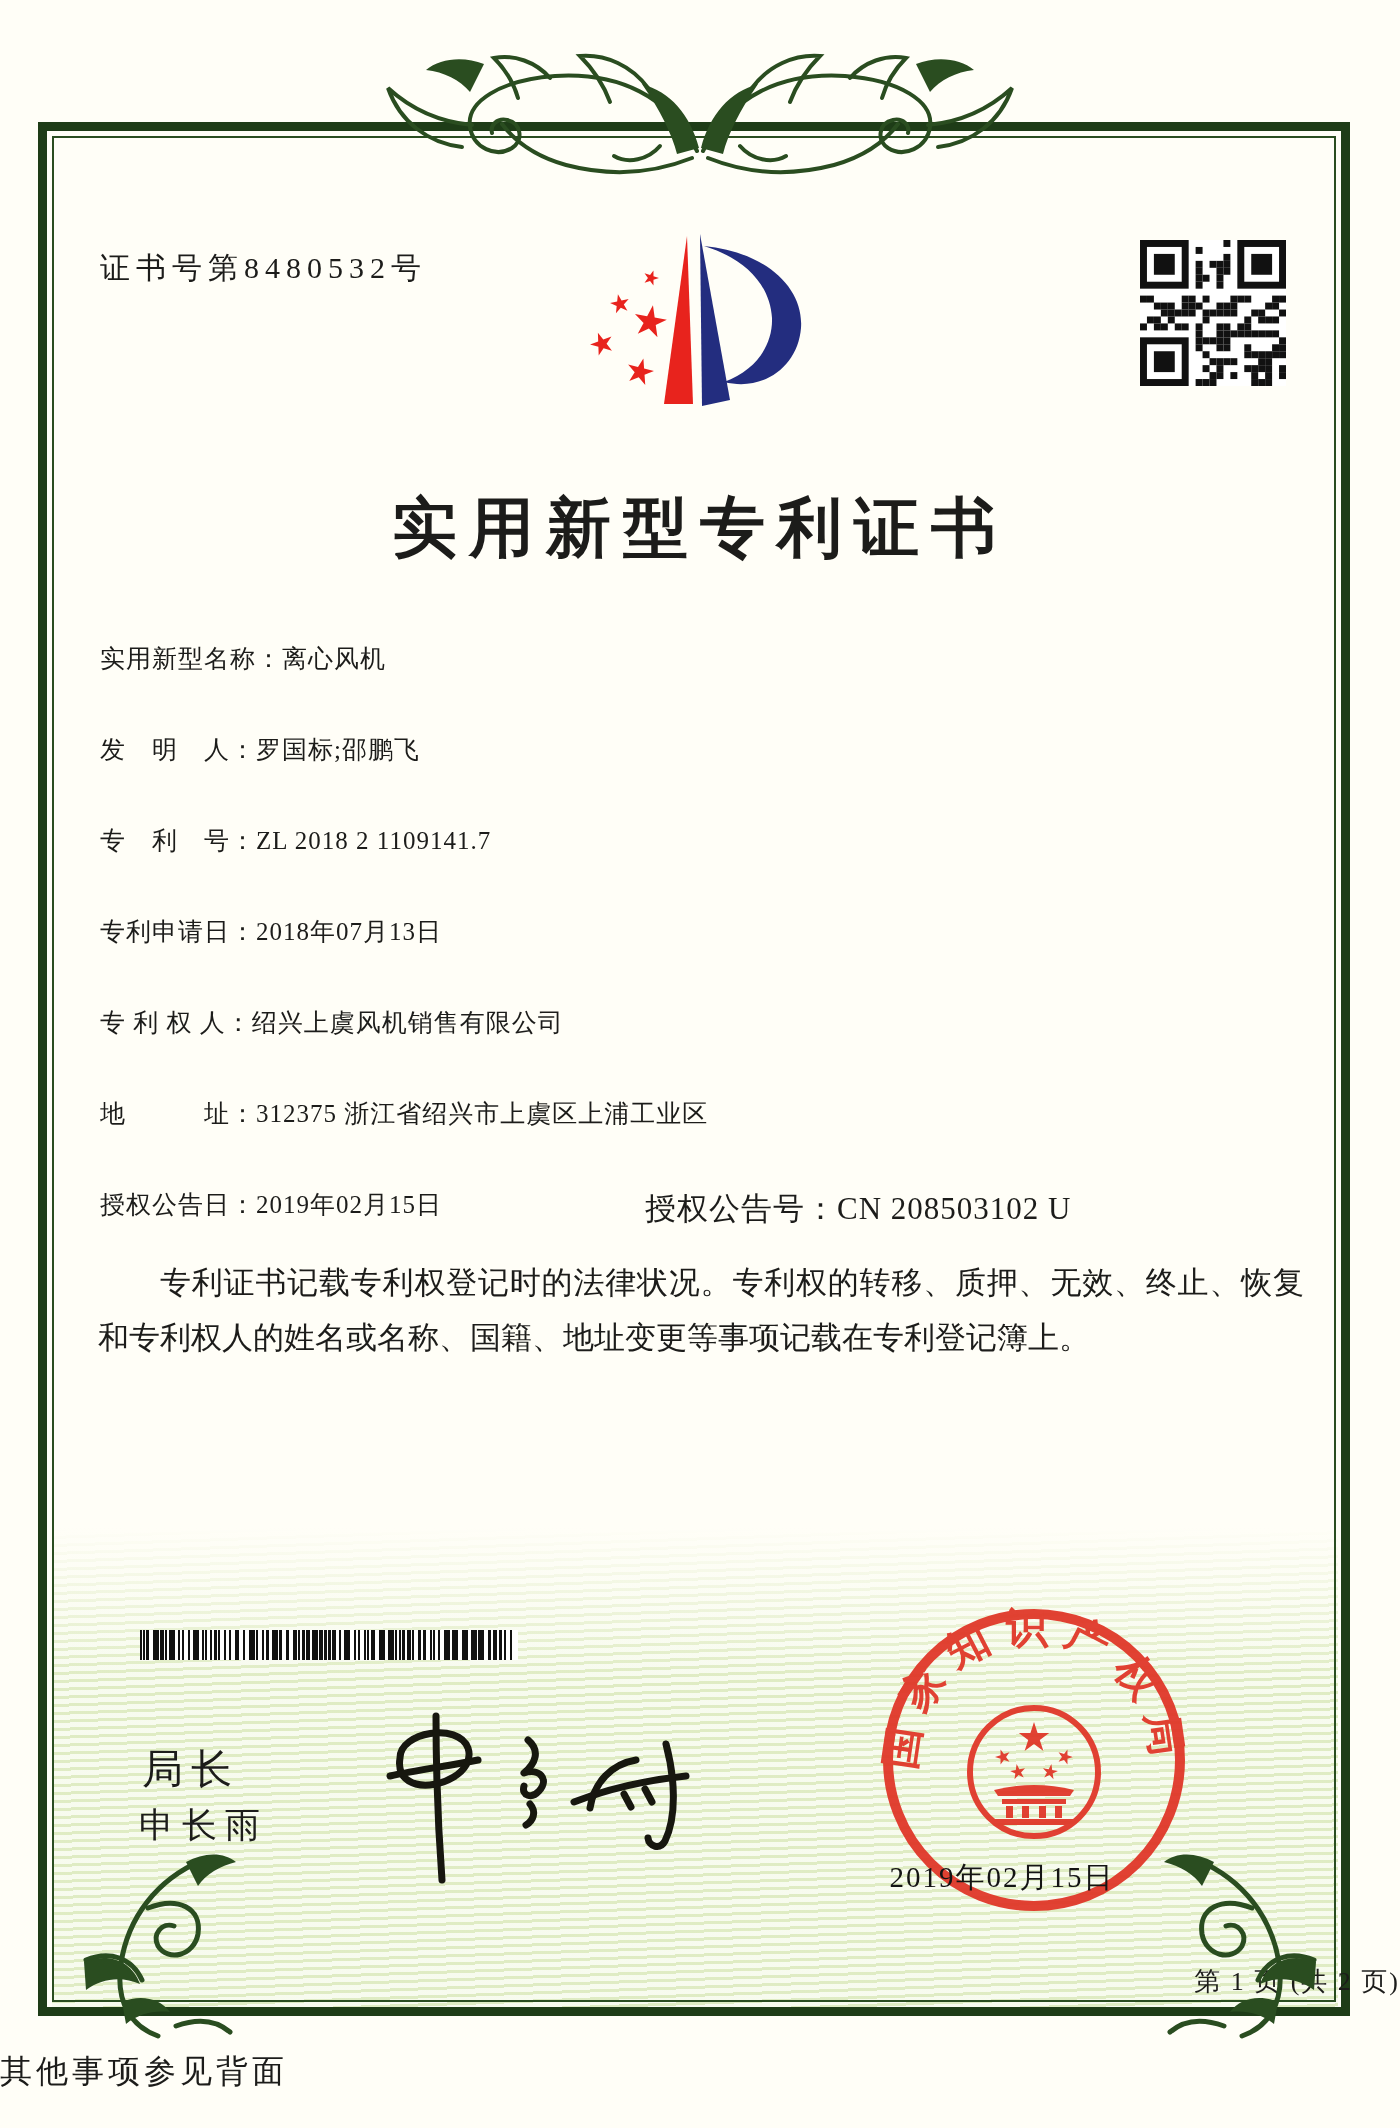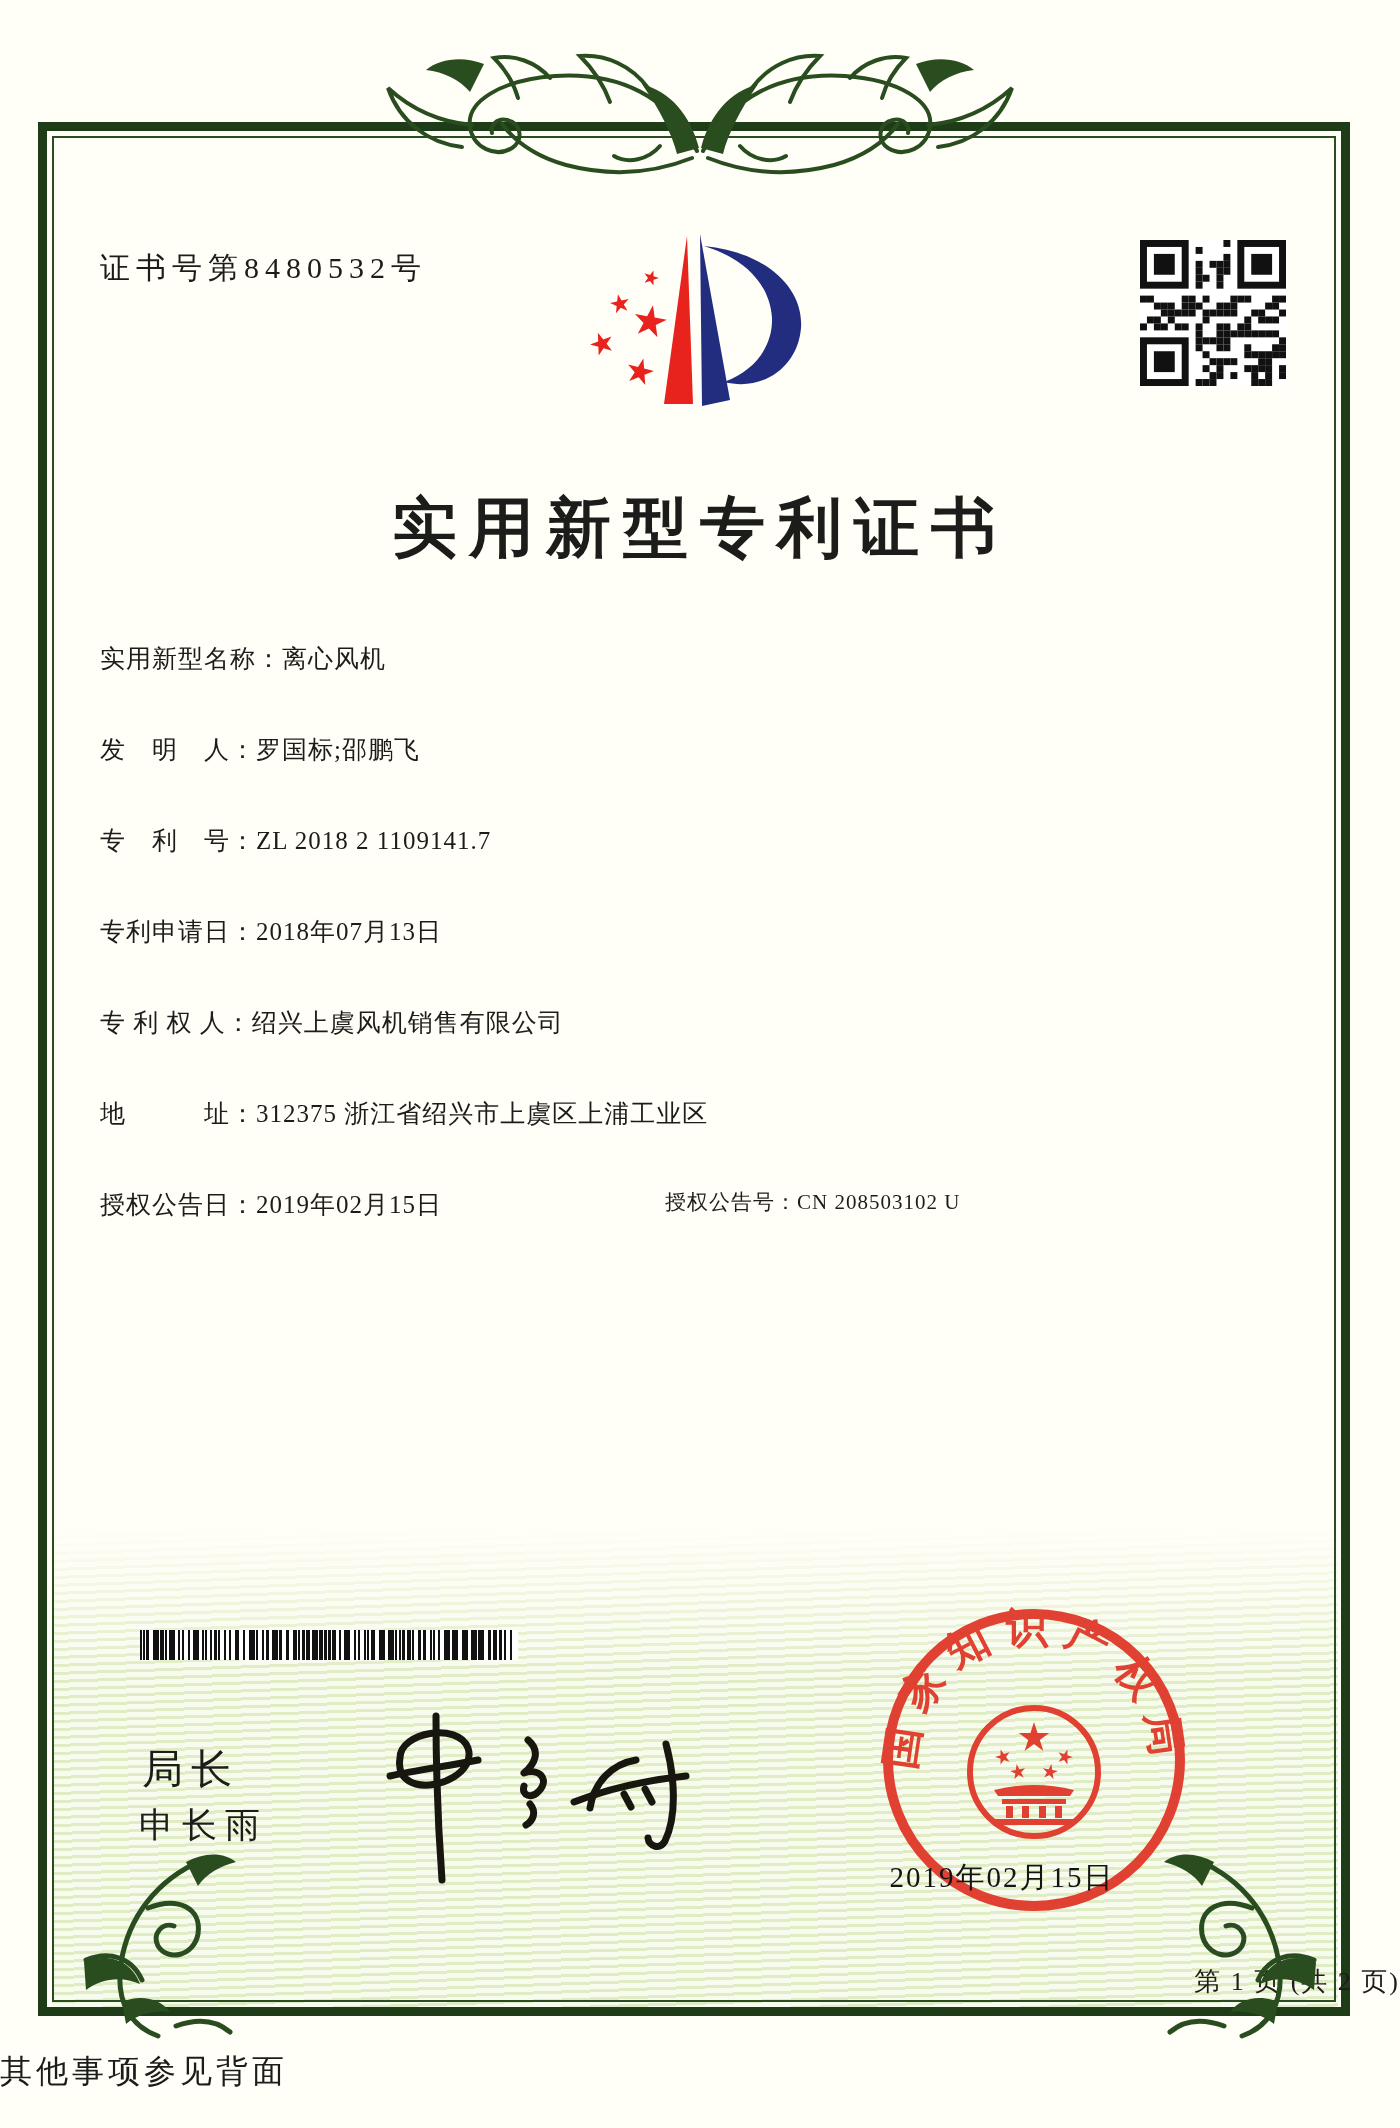--- a/index.html
+++ b/index.html
@@ -30,21 +30,21 @@
     background:linear-gradient(180deg,#fffef7 0%,rgba(255,254,247,0) 100%);
   }
   .cert-no{left:100px;top:248px;font-size:30px;letter-spacing:6px;z-index:2;}
   .title{
     left:0;right:0;top:452px;text-align:center;font-size:65px;font-weight:bold;
     letter-spacing:12px;z-index:2;margin-top:32px;
   }
   .row{left:100px;font-size:25px;z-index:2;letter-spacing:1px;}
   .r0{top:642px}.r1{top:733px}.r2{top:824px}.r3{top:915px}
   .r4{top:1006px}.r5{top:1097px}.r6{top:1188px}
-  .grant-no{left:645px;top:1188px;font-size:21px;z-index:2;letter-spacing:1px;margin-left:20px;}
+  .grant-no{left:645px;top:1188px;font-size:31px;z-index:2;letter-spacing:1px;}
   .paras{
     left:98px;top:1256px;width:1206px;z-index:2;font-size:31px;line-height:1.77;
     text-align:justify;
   }
   .paras p{margin:0;text-indent:2em;}
   .barcode{left:140px;top:1630px;width:378px;height:30px;z-index:2;}
   .officer-title{left:142px;top:1742px;font-size:41px;z-index:2;
     font-family:Liberation Mono, monospace;letter-spacing:8px;}
   .officer-name{left:139px;top:1802px;font-size:35px;z-index:2;
     font-family:Liberation Serif, serif;letter-spacing:8px;}
@@ -290,20 +290,21 @@
 <div class="abs row r0"><span>实用新型名称：</span><span>离心风机</span></div>
 <div class="abs row r1"><span>发　明　人：</span><span>罗国标;邵鹏飞</span></div>
 <div class="abs row r2"><span>专　利　号：</span><span>ZL 2018 2 1109141.7</span></div>
 <div class="abs row r3"><span>专利申请日：</span><span>2018年07月13日</span></div>
 <div class="abs row r4"><span>专 利 权 人：</span><span>绍兴上虞风机销售有限公司</span></div>
 <div class="abs row r5"><span>地　　　址：</span><span>312375 浙江省绍兴市上虞区上浦工业区</span></div>
 <div class="abs row r6"><span>授权公告日：</span><span>2019年02月15日</span></div>
 <div class="abs grant-no"><span>授权公告号：</span><span>CN 208503102 U</span></div>
 
 <div class="abs paras">
+  <p>专利证书记载专利权登记时的法律状况。专利权的转移、质押、无效、终止、恢复和专利权人的姓名或名称、国籍、地址变更等事项记载在专利登记簿上。</p>
 </div>
 
 <svg class="abs barcode" width="378" height="30" viewBox="0 0 378 30">
   <rect width="378" height="30" fill="#ffffff"></rect>
   <g fill="#111111" id="barcode-bars">
       <rect x="0" y="0" width="2" height="30"></rect>
       <rect x="3" y="0" width="2" height="30"></rect>
       <rect x="6" y="0" width="3" height="30"></rect>
       <rect x="13" y="0" width="6" height="30"></rect>
       <rect x="20" y="0" width="4" height="30"></rect>

